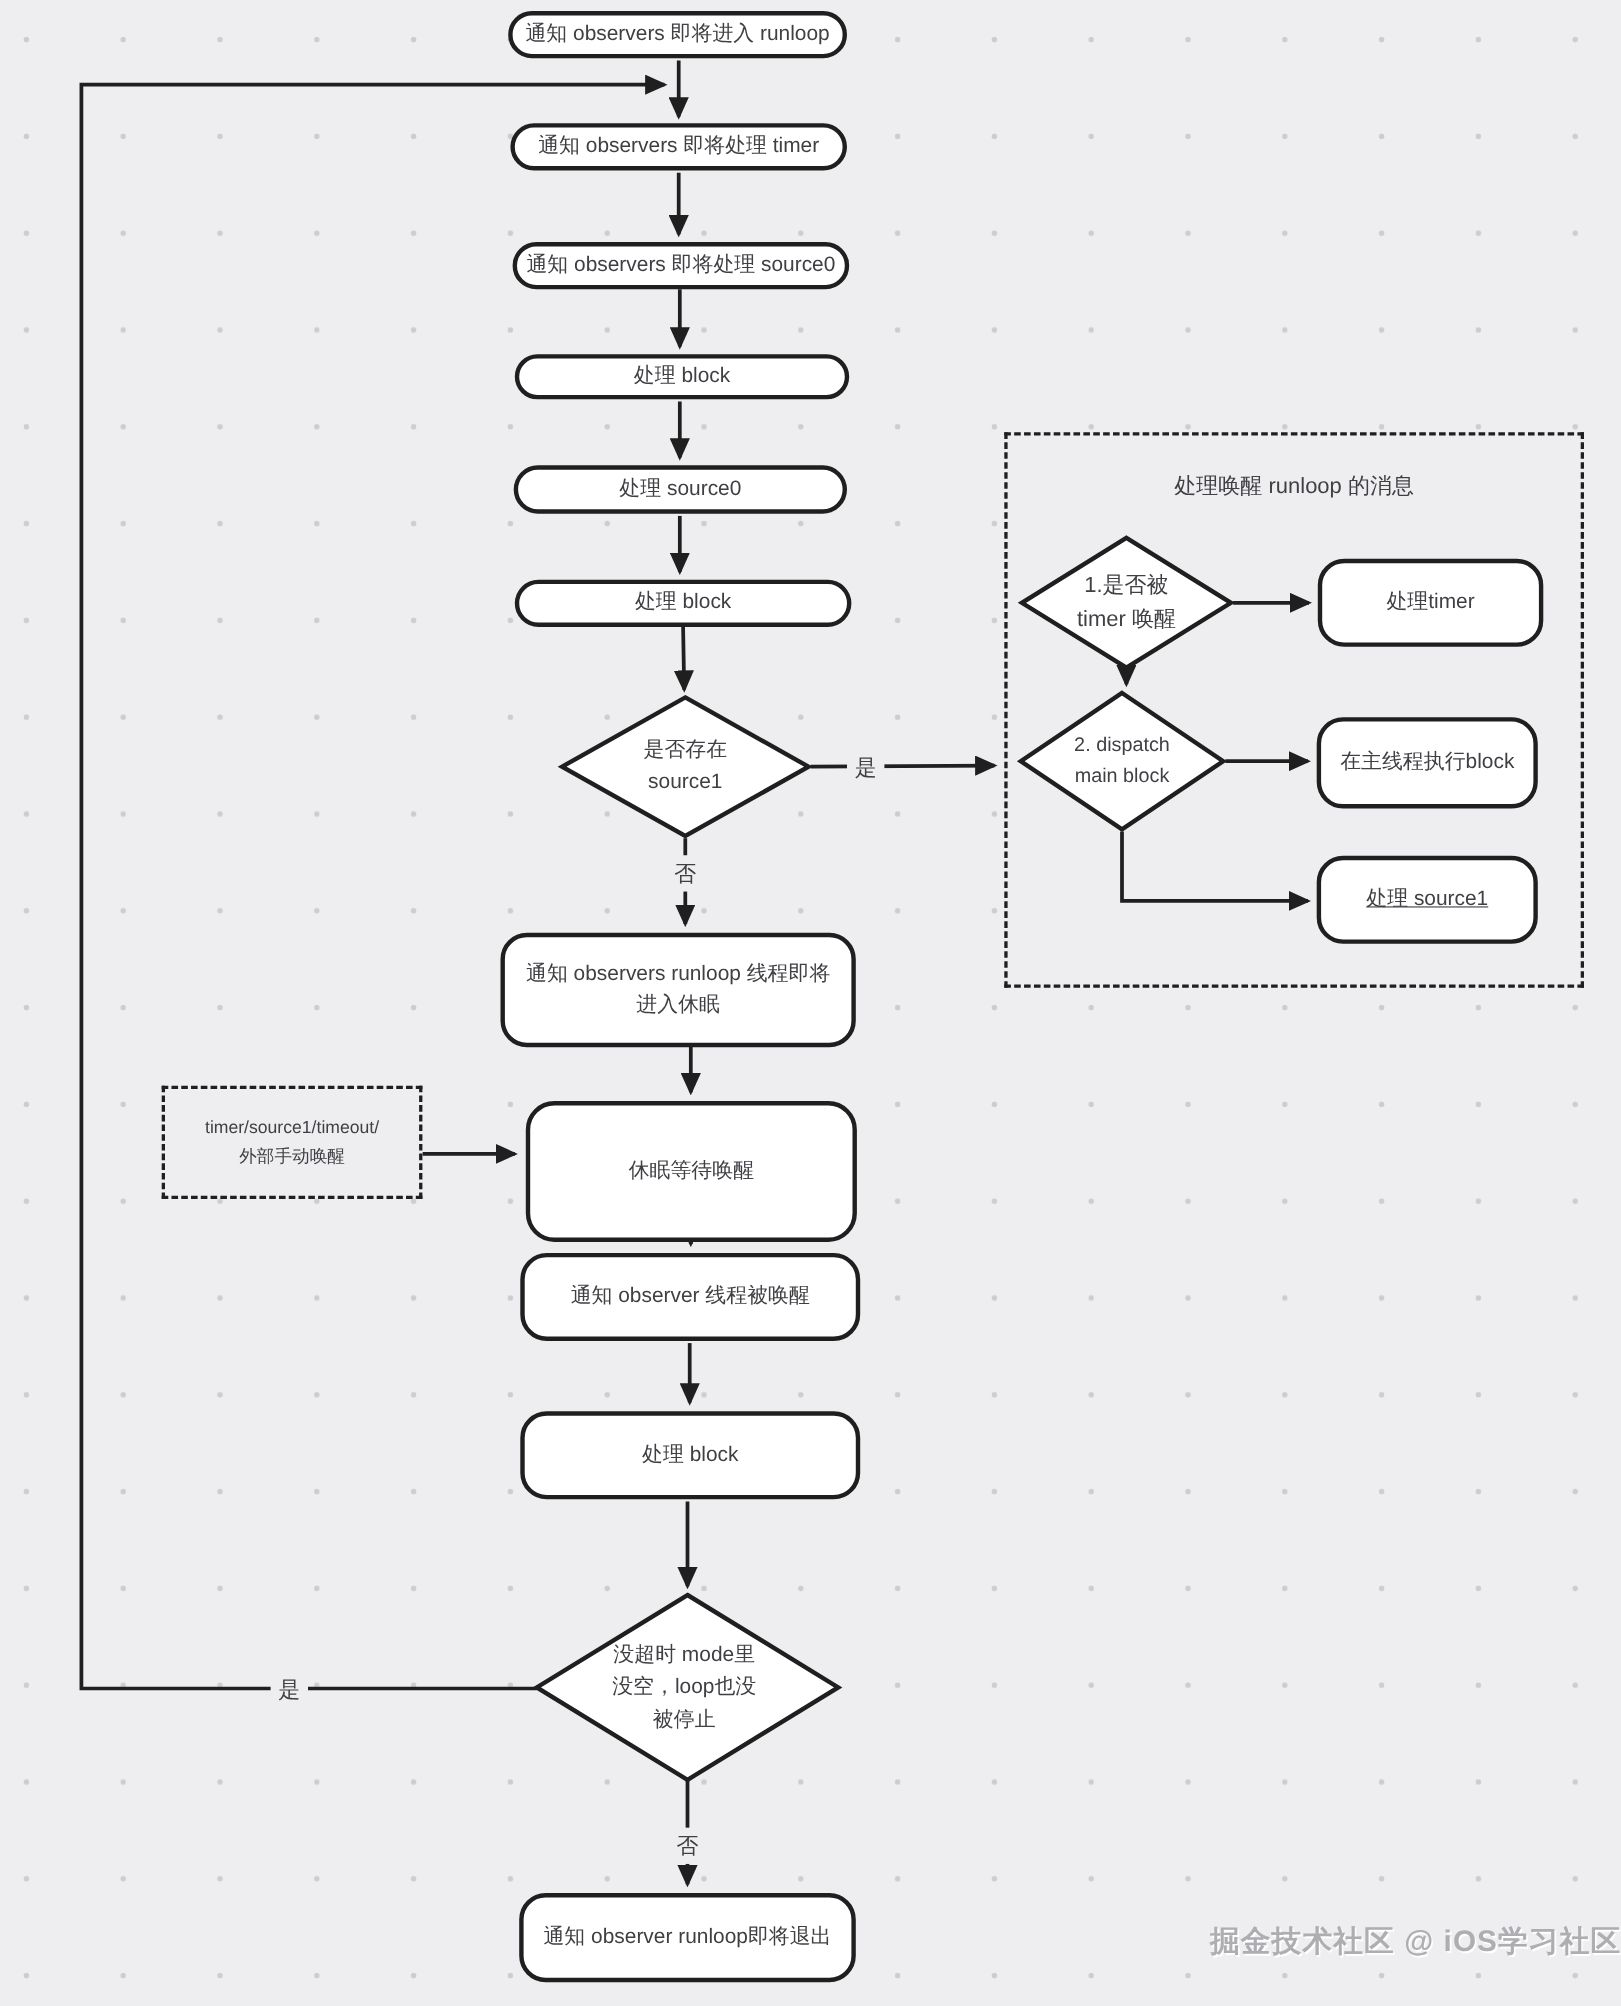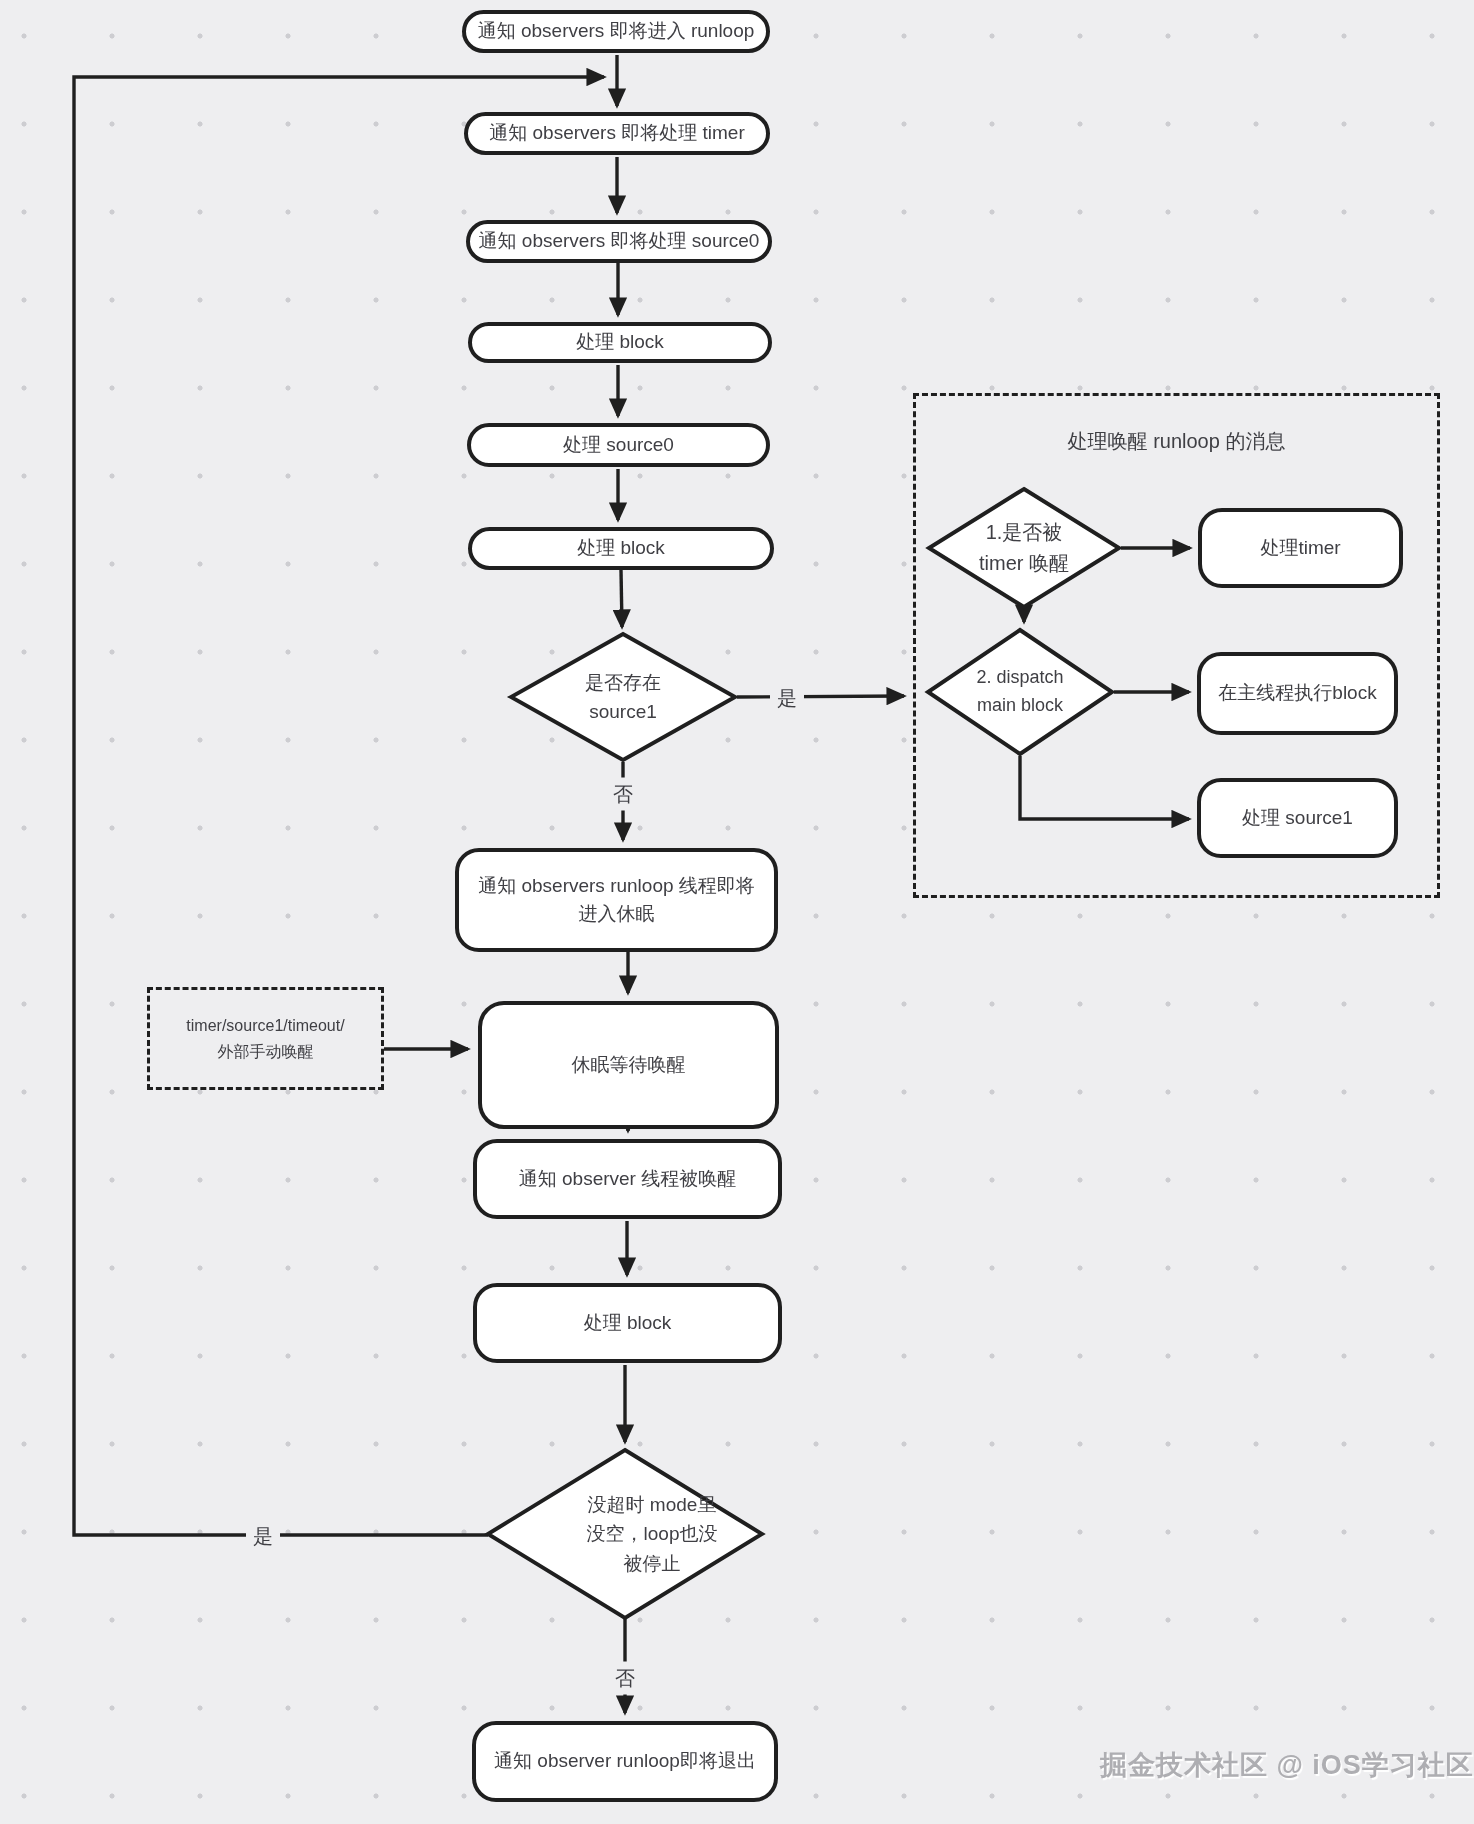--- a/index.html
+++ b/index.html
@@ -118,39 +118,39 @@
 
   <div class="notebox" style="left:147px; top:987px; width:237px; height:103px;">timer/source1/timeout/
 外部手动唤醒</div>
 
   <div class="node" style="left:478px; top:1001px; width:301px; height:128px; border-radius:26px;">休眠等待唤醒</div>
 
   <div class="node" style="left:473px; top:1139px; width:309px; height:80px; border-radius:24px;">通知 observer 线程被唤醒</div>
 
   <div class="node" style="left:473px; top:1283px; width:309px; height:80px; border-radius:24px;">处理 block</div>
 
-  <div class="dlabel" style="left:652px; top:1534px;text-align:center;">没超时 mode里
+  <div class="dlabel" style="left:622px; top:1534px;text-align:center;">没超时 mode里
 没空，loop也没
 被停止</div>
 
   <div class="node" style="left:472px; top:1721px; width:306px; height:81px; border-radius:24px;">通知 observer runloop即将退出</div>
 
   <div class="gtitle" style="left:913px; top:428px; width:527px;">处理唤醒 runloop 的消息</div>
 
   <div class="dlabel" style="left:1024px; top:548px; font-size:20px;">1.是否被
 timer 唤醒</div>
 
   <div class="dlabel" style="left:1020px; top:692px; font-size:18px;">2. dispatch
 main block</div>
 
   <div class="node" style="left:1198px; top:508px; width:205px; height:80px; border-radius:24px;">处理timer</div>
 
   <div class="node" style="left:1197px; top:652px; width:201px; height:83px; border-radius:24px;">在主线程执行block</div>
 
-  <div class="node" style="left:1197px; top:778px; width:201px; height:80px; border-radius:24px;">处理 source1</div>
+  <div class="node" style="left:1197px; top:778px; width:201px; height:80px; border-radius:24px;text-decoration:underline;">处理 source1</div>
 
   <div class="elabel" style="left:787px; top:698px;">是</div>
   <div class="elabel" style="left:623px; top:794px;">否</div>
   <div class="elabel" style="left:263px; top:1536px;">是</div>
   <div class="elabel" style="left:625px; top:1678px;">否</div>
 
   <div class="watermark" style="left:1100px; top:1747px;">掘金技术社区 @ iOS学习社区</div>
 
 </div>
 

